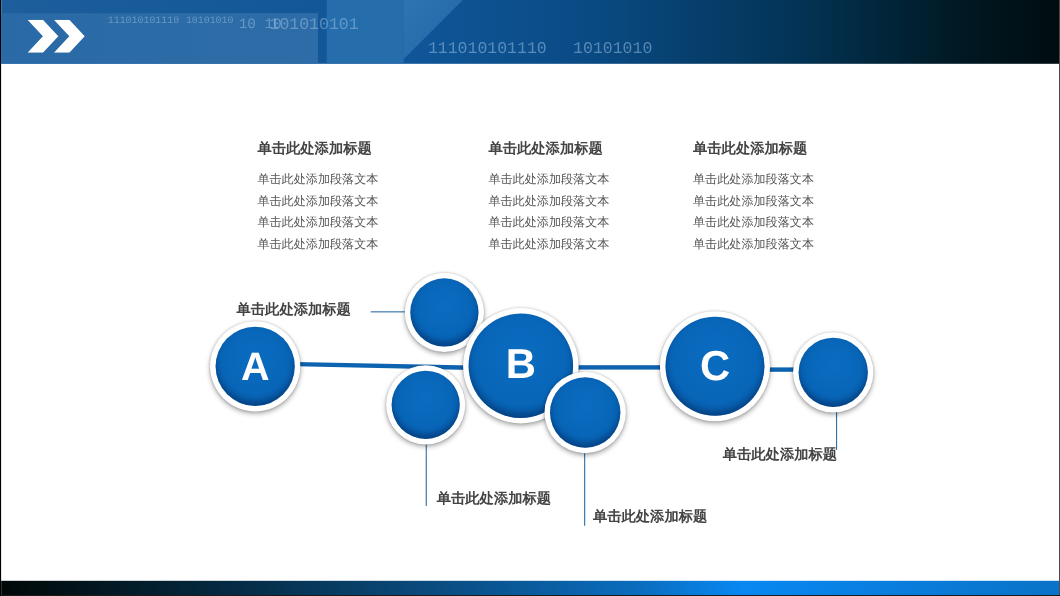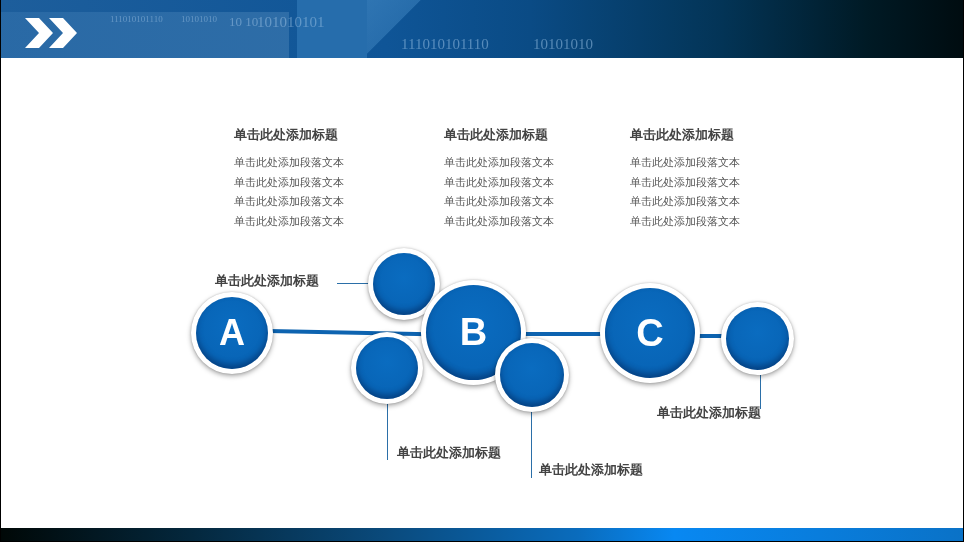--- a/index.html
+++ b/index.html
@@ -5,21 +5,21 @@
   * { margin:0; padding:0; box-sizing:border-box; }
   html, body { width:964px; height:542px; overflow:hidden; background:#000; }
   body { font-family:"DejaVu Sans", sans-serif; position:relative; }
   .slide { position:absolute; left:1px; top:0; width:962px; height:541px; background:#fff; overflow:hidden; }
   .header { position:absolute; left:0; top:0; width:962px; height:58px;
     background:linear-gradient(90deg,#1d5e9c 0%,#0f5597 40%,#0a4b85 55%,#033456 75%,#001a25 90%,#000c10 100%); overflow:hidden; }
   .hdr-box { position:absolute; left:0; top:12px; width:288px; height:46px; background:linear-gradient(90deg,#2a6aa6,#2f6ea8); opacity:.95; }
   .hdr-arrowbox { position:absolute; left:296px; top:0; width:70px; height:58px; background:#2c73b1; opacity:.8; }
   .hdr-arrow2 { position:absolute; left:366px; top:0; width:60px; height:58px;
     background:linear-gradient(135deg, rgba(60,130,190,.7) 0%, rgba(60,130,190,.55) 45%, transparent 46%); }
-  .bin { position:absolute; color:rgba(170,205,235,.45); font-family:Liberation Serif, serif;margin-left:12px; }
+  .bin { position:absolute; color:rgba(170,205,235,.45); font-family:Liberation Mono, monospace; }
   .chev { position:absolute; top:18px; }
   .title { position:absolute; left:92px; top:16px; color:#fff; font-size:24px; font-weight:bold; letter-spacing:7px; text-shadow:1px 1px 2px rgba(0,0,0,.5); }
   .footer { position:absolute; left:0; bottom:0; width:962px; height:13px;
     background:linear-gradient(90deg,#000807 0%,#04283e 20%,#0a4a7c 40%,#0a6cbd 60%,#0888f2 70%,#0a72c7 100%); }
   .col { position:absolute; width:140px; color:#555; }
   .col .h { font-size:13px; font-weight:bold; color:#444; margin-bottom:9px; }
   .col .p { font-size:11px; line-height:19.5px; color:#555; }
   .line { position:absolute; background:#0d63b0; }
   .vline { position:absolute; width:1px; background:#2b6fa8; }
   .circle { position:absolute; border-radius:50%; background:#fff;

